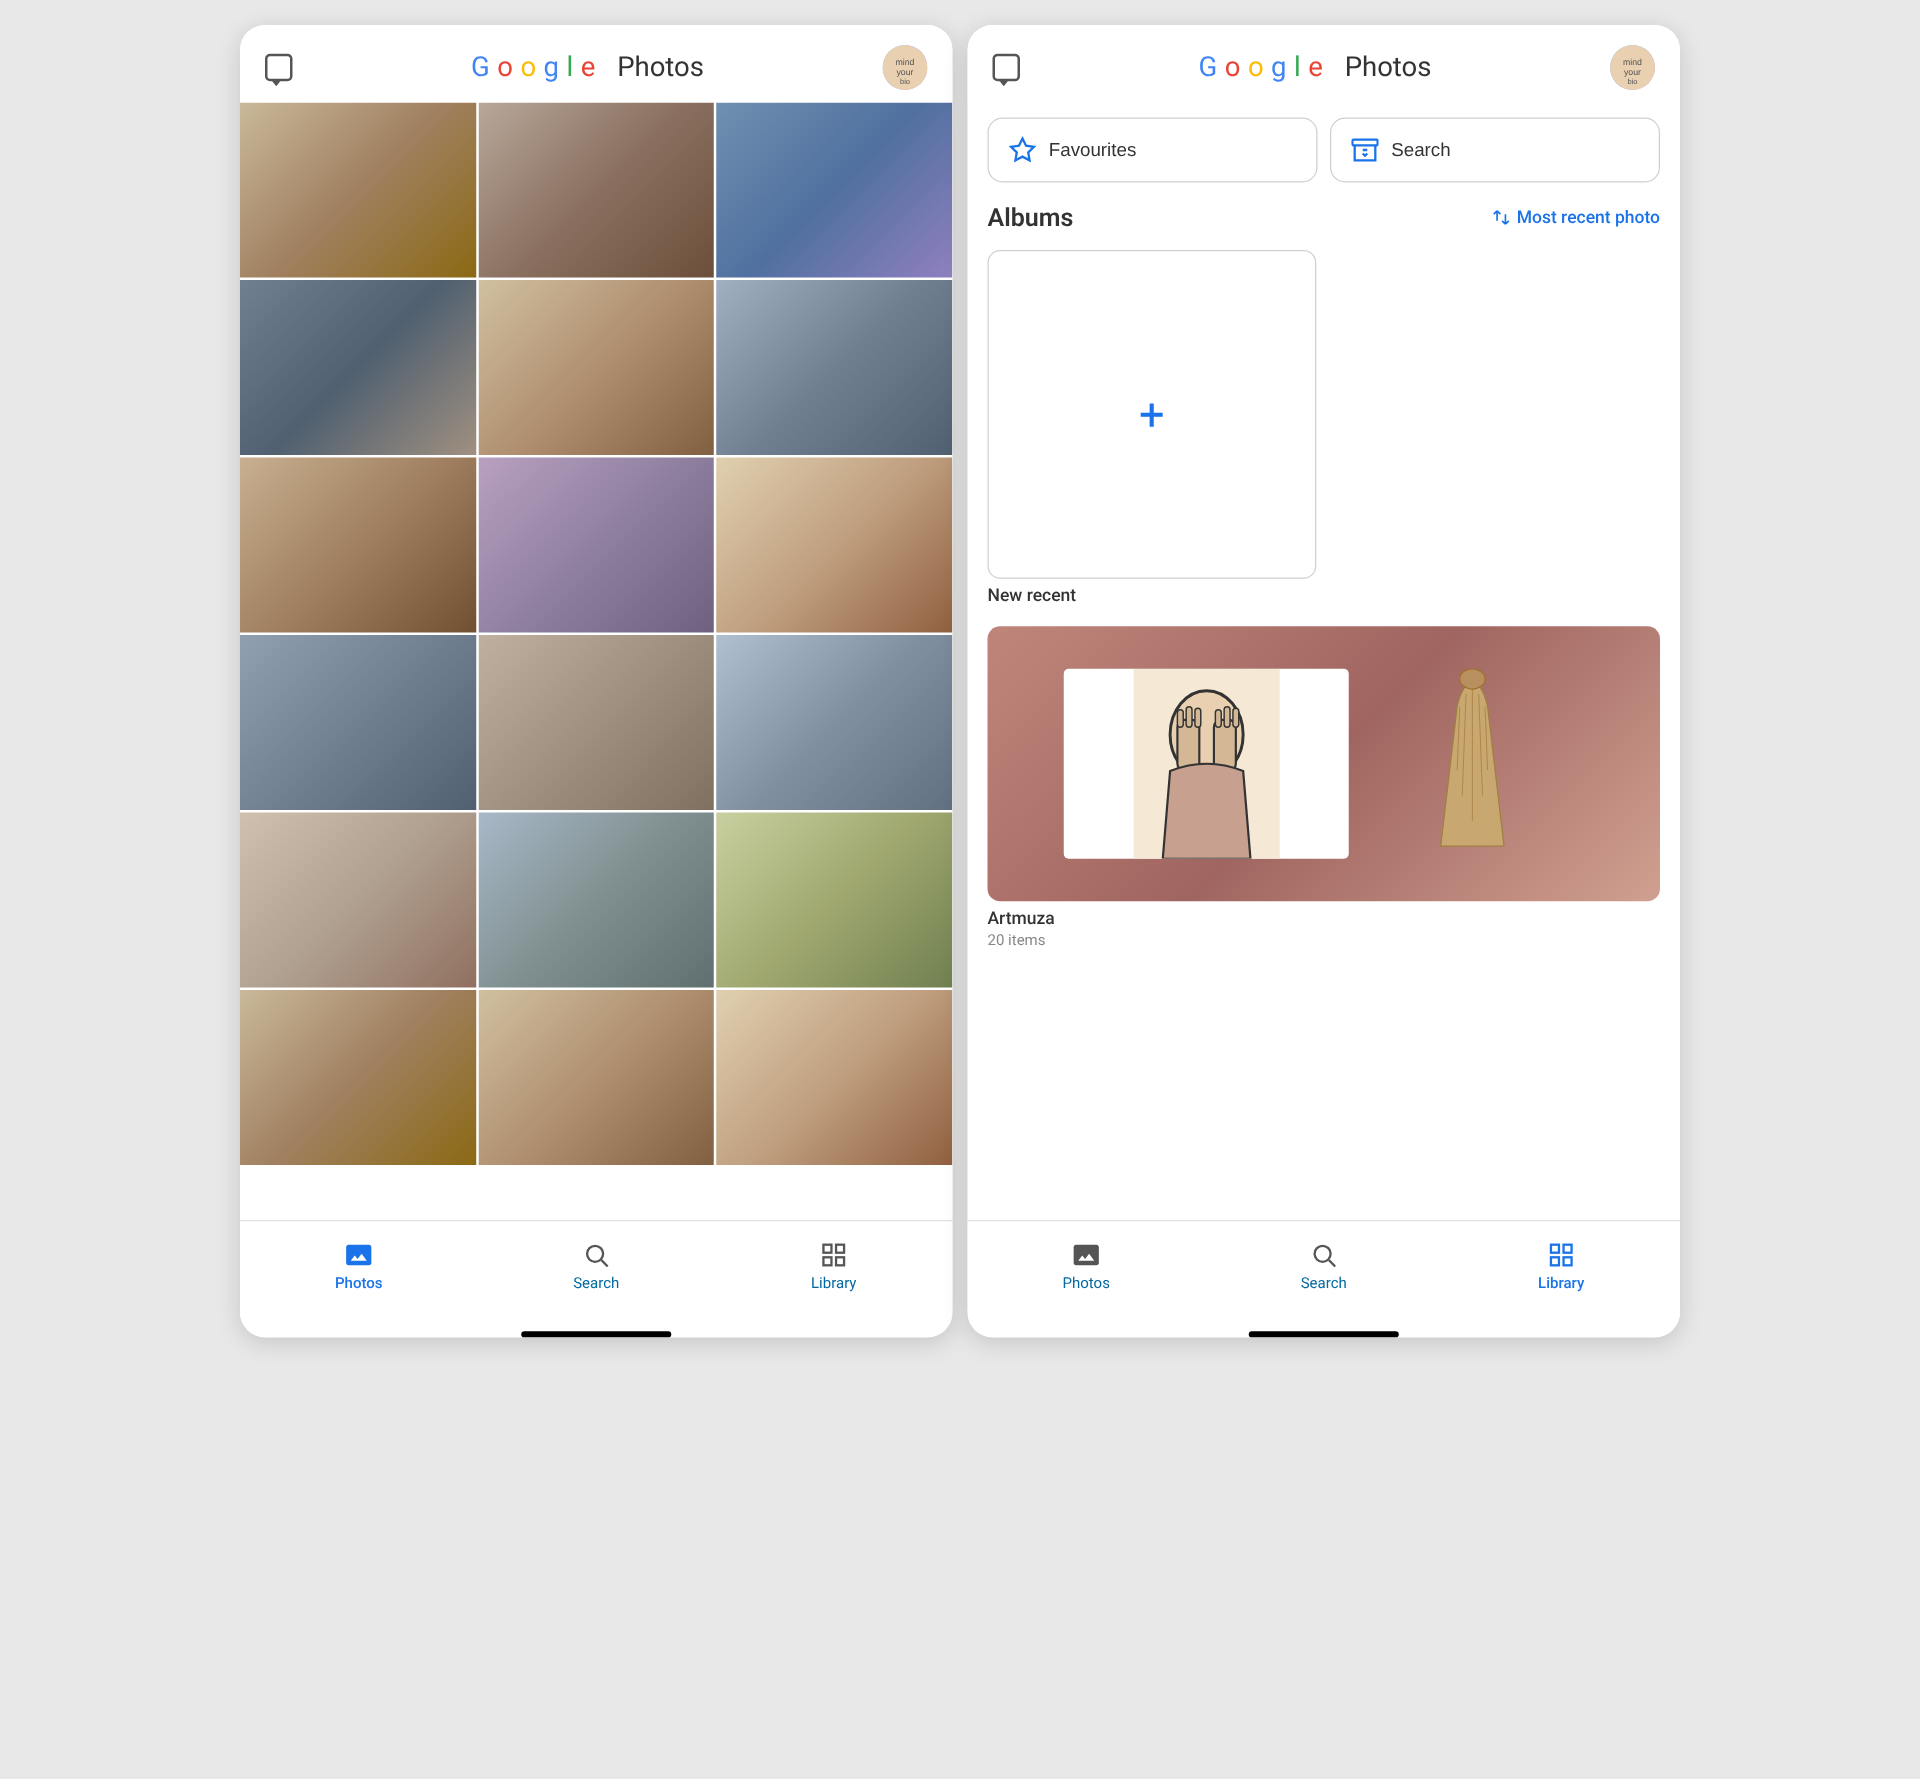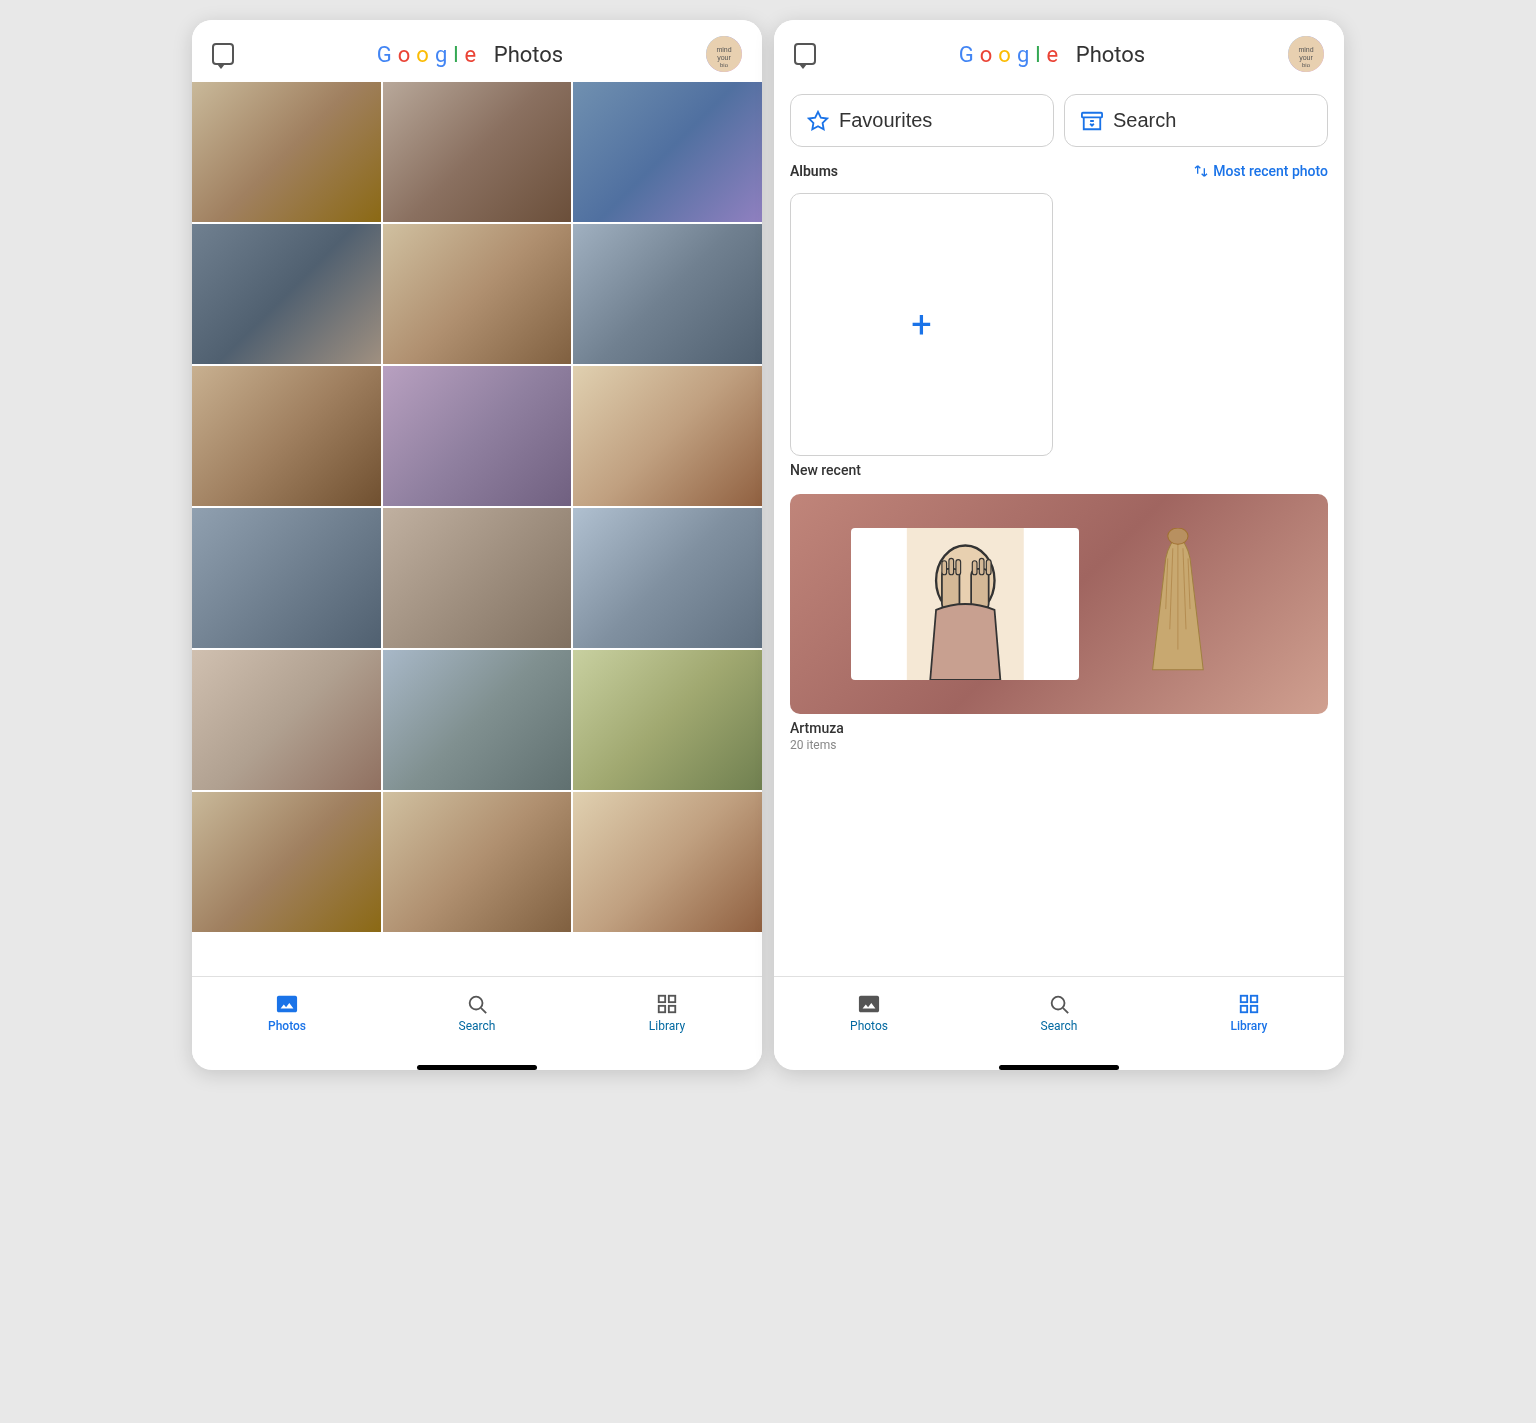--- a/index.html
+++ b/index.html
@@ -151,36 +151,36 @@
     }
     .utility-btn {
       display: flex;
       align-items: center;
       gap: 10px;
       padding: 14px 16px;
       border: 1.5px solid #d0d0d0;
       border-radius: 12px;
       cursor: pointer;
       background: #fff;
-      font-size: 20px;
+      font-size: 15px;
       font-weight: 500;
       color: #333;
     }
     .utility-btn-icon {
       font-size: 20px;
       color: #1a73e8;
     }
     .albums-header {
       display: flex;
       align-items: center;
       justify-content: space-between;
       margin-bottom: 14px;
     }
     .albums-title {
-      font-size: 14px;
+      font-size: 20px;
       font-weight: 600;
       color: #333;
     }
     .most-recent-btn {
       display: flex;
       align-items: center;
       gap: 4px;
       color: #1a73e8;
       font-size: 14px;
       font-weight: 500;

